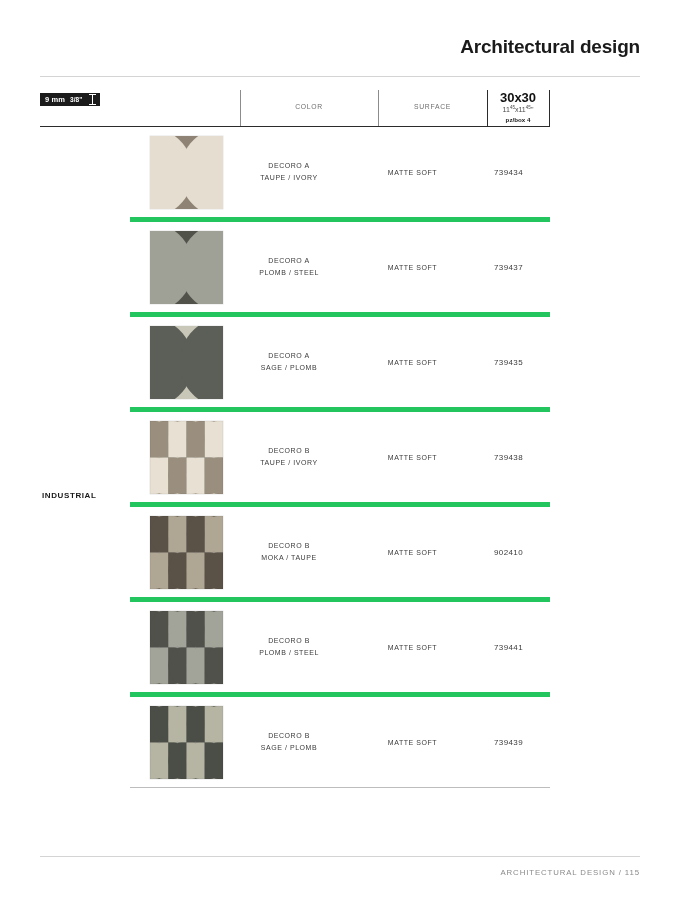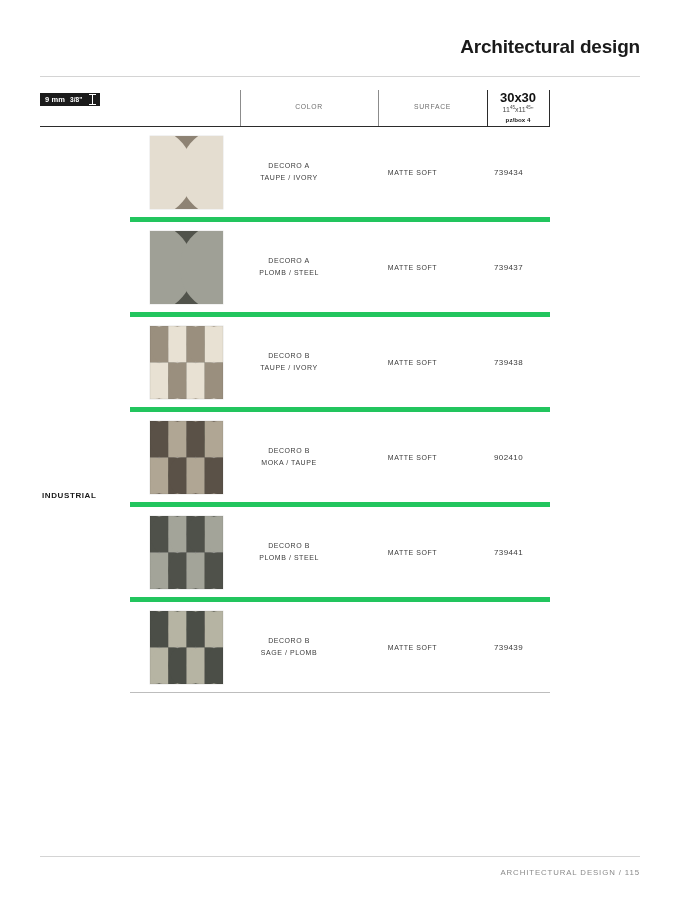--- a/index.html
+++ b/index.html
@@ -309,20 +309,35 @@
      <div class="cell-color">
        <div>DECORO A</div>
        <div>PLOMB / STEEL</div>
      </div>
      <div class="cell-surface">MATTE SOFT</div>
      <div class="cell-code">739437</div>
       </div>
       <div class="row">
         <div class="cell-swatch">
           <svg class="tile" viewBox="0 0 100 100" preserveAspectRatio="none">
+      <rect x="0" y="0" width="100" height="100" fill="#c9c7b8"></rect>
+      <path d="M0,0 L34,0 A62,62 0 0 1 34,100 L0,100 Z" fill="#5c5f58"></path>
+      <path d="M100,0 L66,0 A62,62 0 0 0 66,100 L100,100 Z" fill="#5c5f58"></path>
+    </svg>
+        </div>
+     <div class="cell-color">
+       <div>DECORO A</div>
+       <div>SAGE / PLOMB</div>
+     </div>
+     <div class="cell-surface">MATTE SOFT</div>
+     <div class="cell-code">739435</div>
+      </div>
+      <div class="row">
+        <div class="cell-swatch">
+          <svg class="tile" viewBox="0 0 100 100" preserveAspectRatio="none">
             <g transform="translate(0,0)">
           <rect x="0" y="0" width="25" height="50" fill="#e8e1d3"></rect>
           <path d="M0,0 L7.5,0 A17,25 0 0 1 7.5,50 L0,50 Z" fill="#9a8f7e"></path>
           <path d="M25,0 L17.5,0 A17,25 0 0 0 17.5,50 L25,50 Z" fill="#9a8f7e"></path>
           <rect x="0" y="0" width="25" height="50" fill="none" stroke="rgba(0,0,0,0.16)" stroke-width="0.6"></rect>
         </g>
             <g transform="translate(25,0)">
           <rect x="0" y="0" width="25" height="50" fill="#9a8f7e"></rect>
           <path d="M0,0 L7.5,0 A17,25 0 0 1 7.5,50 L0,50 Z" fill="#e8e1d3"></path>
           <path d="M25,0 L17.5,0 A17,25 0 0 0 17.5,50 L25,50 Z" fill="#e8e1d3"></path>

